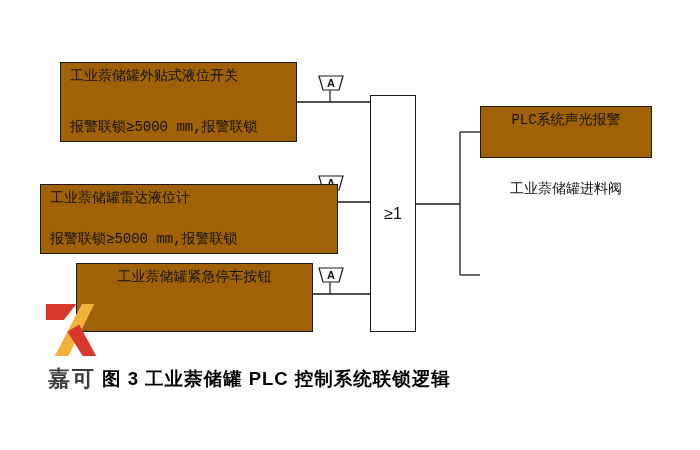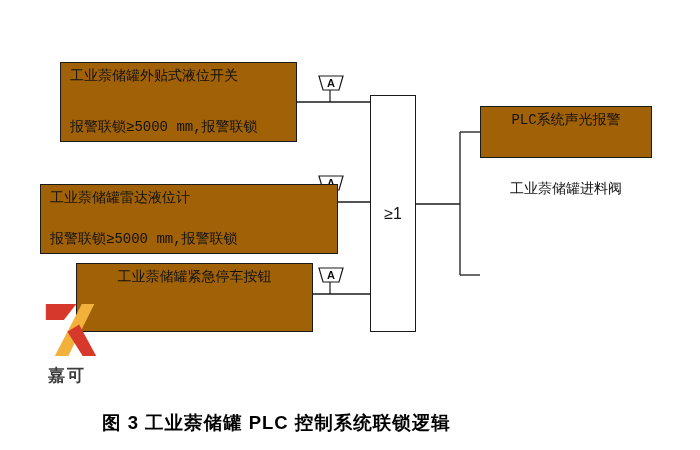--- a/index.html
+++ b/index.html
@@ -56,33 +56,32 @@
     color: #111111;
     font-size: 16px;
     display: flex;
     align-items: center;
     justify-content: center;
   }
   .logo-wrap { position: absolute; left: 44px; top: 300px; }
   .logo-text {
     position: absolute;
     left: 48px; top: 364px;
-    font-size: 17px;
+    font-size: 22px;
     font-weight: bold;
     color: #3c3c3c;
     letter-spacing: 2px;
   }
   .caption {
     position: absolute;
     left: 102px; top: 366px;
     font-size: 18.5px;
     font-weight: bold;
     color: #000000;
     letter-spacing: 1px;
-    margin-top: 44px;
   }
 </style>
 </head>
 <body>
 
 <div class="canvas">
 
   <svg class="wires" viewBox="0 0 700 450">
     <g class="wire-group" fill="none">
       <line x1="297" y1="102" x2="370" y2="102"></line>

